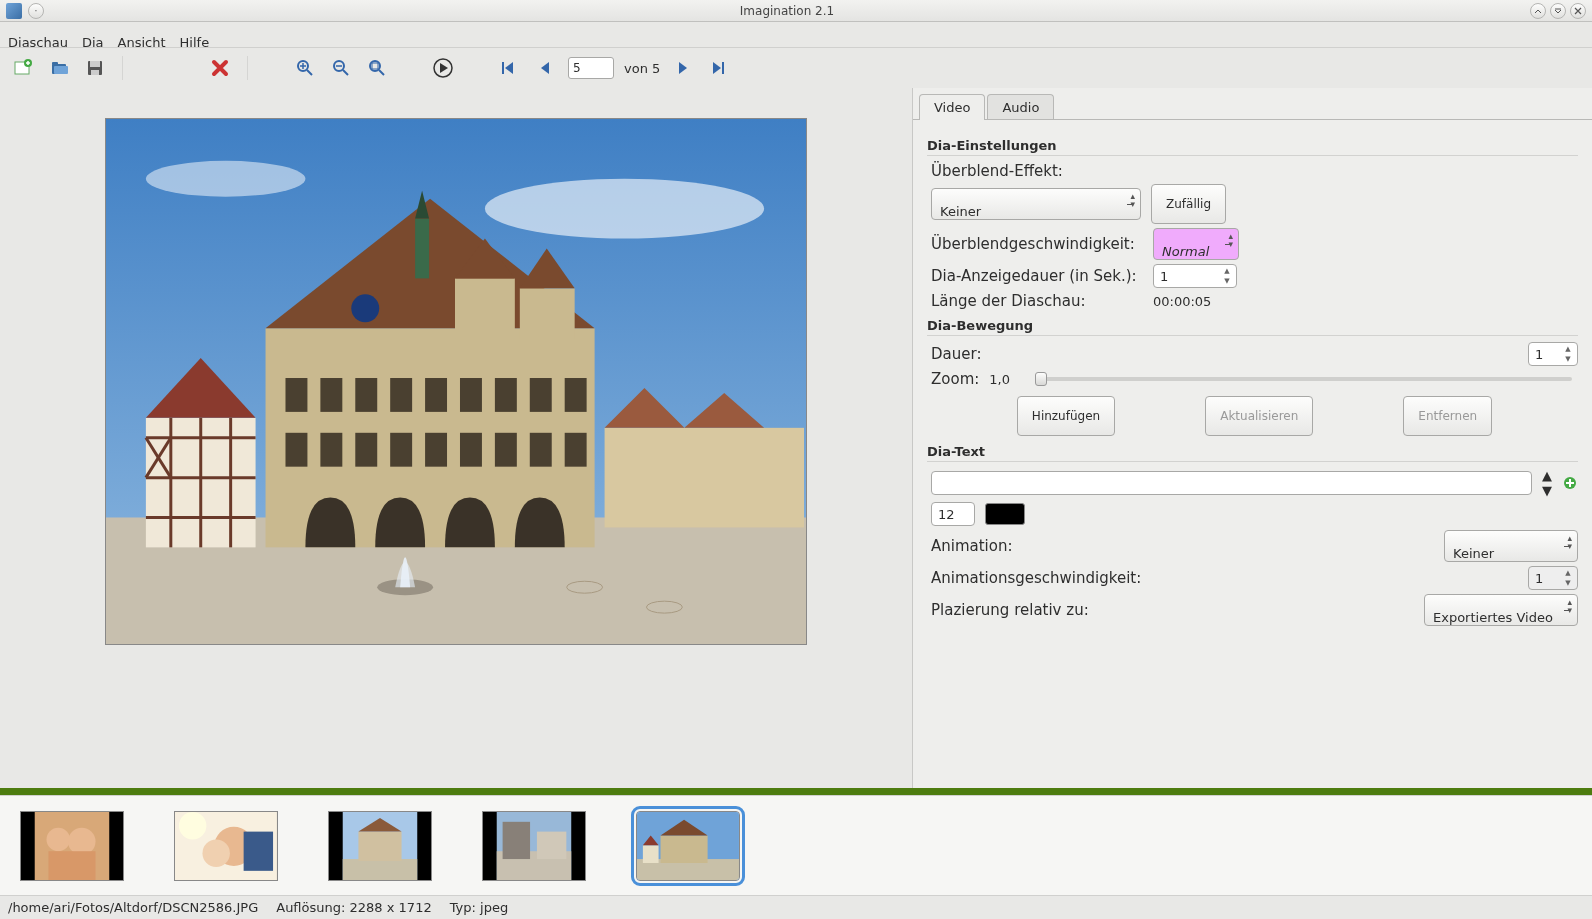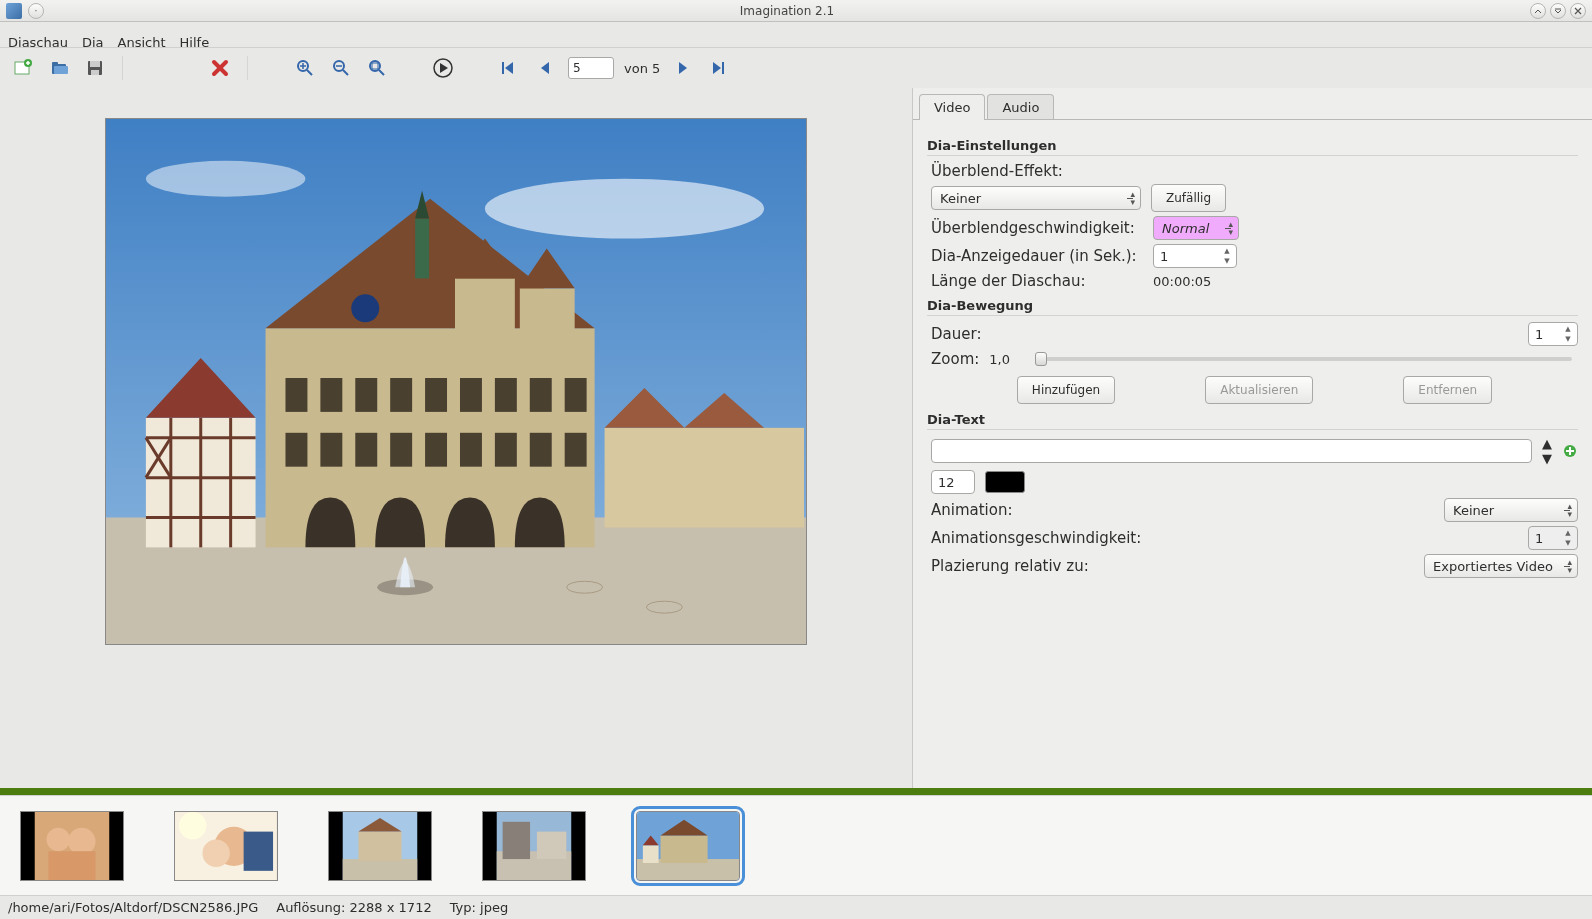--- a/index.html
+++ b/index.html
@@ -34,25 +34,25 @@
 .right-panel { width: 680px; background: #eeeeec; border-left: 1px solid #c8c8c6; display: flex; flex-direction: column; }
 .tabs { display: flex; padding: 6px 6px 0 6px; gap: 2px; }
 .tab { padding: 5px 14px; border: 1px solid #b8b8b6; border-bottom: none; border-radius: 4px 4px 0 0; background: #e2e2e0; cursor: pointer; font-size: 13px; }
 .tab.active { background: #eeeeec; position: relative; z-index: 2; }
 .tab-content { flex: 1; border-top: 1px solid #b8b8b6; margin-top: -1px; padding: 10px 14px; overflow-y: auto; }
 
 .section-title { font-weight: bold; font-size: 13px; margin: 8px 0 6px 0; border-bottom: 1px solid #d2d2d0; padding-bottom: 2px; }
 .form-row { display: flex; align-items: center; margin: 4px 0; gap: 10px; padding-left: 4px; }
 .form-row .lbl { font-size: 15px; }
 .form-row .grow { flex: 1; }
-.combo { height: 24px; border: 1px solid #a8a8a6; border-radius: 4px; background: linear-gradient(to bottom,#fdfdfc,#e8e8e6); padding: 0 22px 0 8px; font-size: 12px; display: flex; align-items: center; position: relative; cursor: pointer; }
+.combo { height: 32px; border: 1px solid #a8a8a6; border-radius: 4px; background: linear-gradient(to bottom,#fdfdfc,#e8e8e6); padding: 0 22px 0 8px; font-size: 12px; display: flex; align-items: flex-end; position: relative; cursor: pointer; }
 .combo::after { content: ""; position: absolute; right: 6px; top: 50%; width: 8px; height: 10px; transform: translateY(-50%); background: linear-gradient(#555,#555) center/6px 1px no-repeat; border-top: 4px solid transparent; border-bottom: 4px solid transparent; }
 .combo .updn { position:absolute; right:5px; top:3px; font-size:9px; line-height:8px; color:#555; }
 .combo.disabled { color:#999; background:#f0abfc; cursor:default;font-style:italic; }
-.btn { height: 28px; padding: 0 14px; border: 1px solid #a8a8a6; border-radius: 4px; background: linear-gradient(to bottom,#fdfdfc,#e8e8e6); font-size: 12px; cursor: pointer; display: inline-flex; align-items: center; justify-content: center; }
+.btn { height: 40px; padding: 0 14px; border: 1px solid #a8a8a6; border-radius: 4px; background: linear-gradient(to bottom,#fdfdfc,#e8e8e6); font-size: 12px; cursor: pointer; display: inline-flex; align-items: center; justify-content: center; }
 .btn.disabled { color: #999; cursor: default; }
 .numbox { width: 84px; height: 24px; border: 1px solid #a8a8a6; border-radius: 4px; background: #fff; padding: 0 20px 0 6px; font-size: 12px; display: flex; align-items: center; position: relative; }
 .numbox .spinners { position: absolute; right: 2px; top: 1px; bottom: 1px; width: 14px; display: flex; flex-direction: column; }
 .numbox .spinners div { flex: 1; font-size: 7px; display: flex; align-items: center; justify-content: center; color: #666; cursor: pointer; }
 .textfield { height: 24px; border: 1px solid #a8a8a6; border-radius: 4px; background: #fff; padding: 0 6px; }
 .slider-track { flex: 1; height: 4px; background: #cfcfcd; border-radius: 2px; position: relative; margin: 0 6px; }
 .slider-thumb { position: absolute; left: 0; top: -5px; width: 12px; height: 14px; background: linear-gradient(to bottom,#fdfdfc,#d8d8d6); border: 1px solid #999; border-radius: 3px; cursor: pointer; }
 .nav-arrow-btn { width: 26px; height: 22px; border: 1px solid #a8a8a6; border-radius: 4px; background: linear-gradient(to bottom,#fdfdfc,#e8e8e6); display: inline-flex; align-items: center; justify-content: center; cursor: pointer; }
 .color-swatch { width: 40px; height: 22px; background: #000; border: 1px solid #888; border-radius: 3px; cursor: pointer; }
 .checkbox-sq { width: 14px; height: 14px; border:1px solid #999; background:#fff; border-radius:2px; cursor:pointer; }

